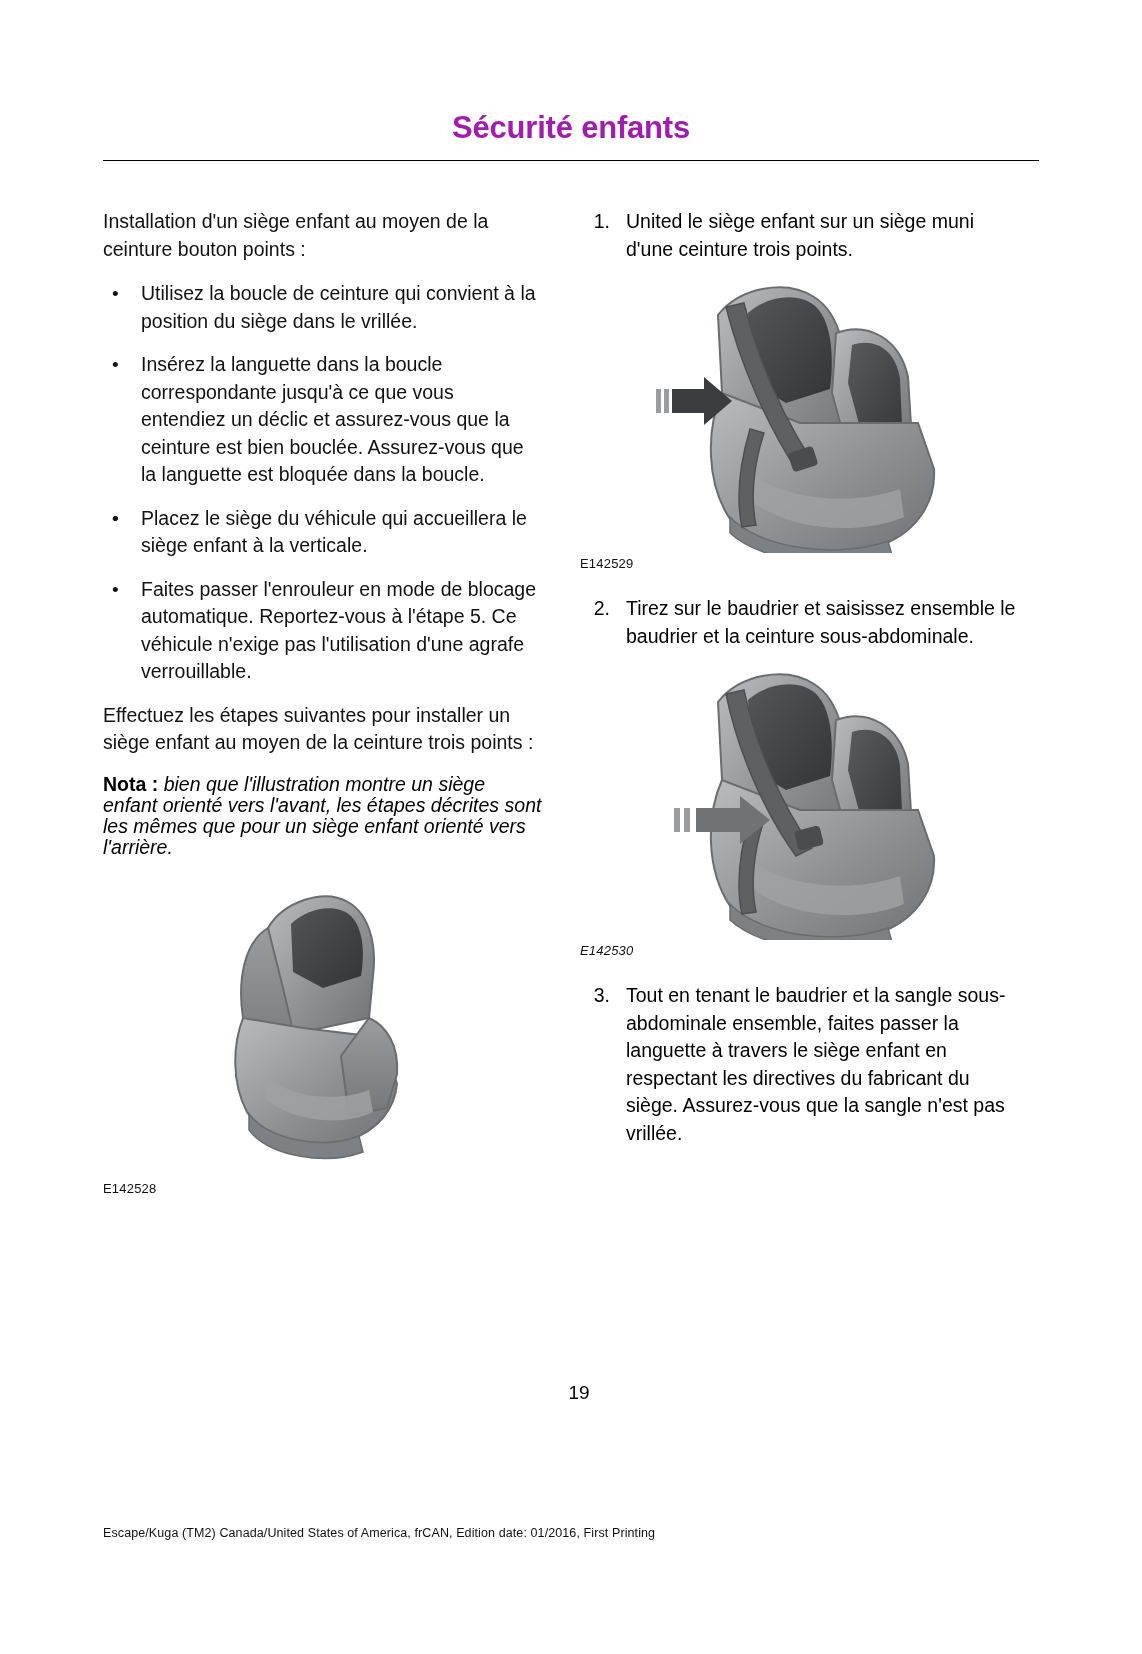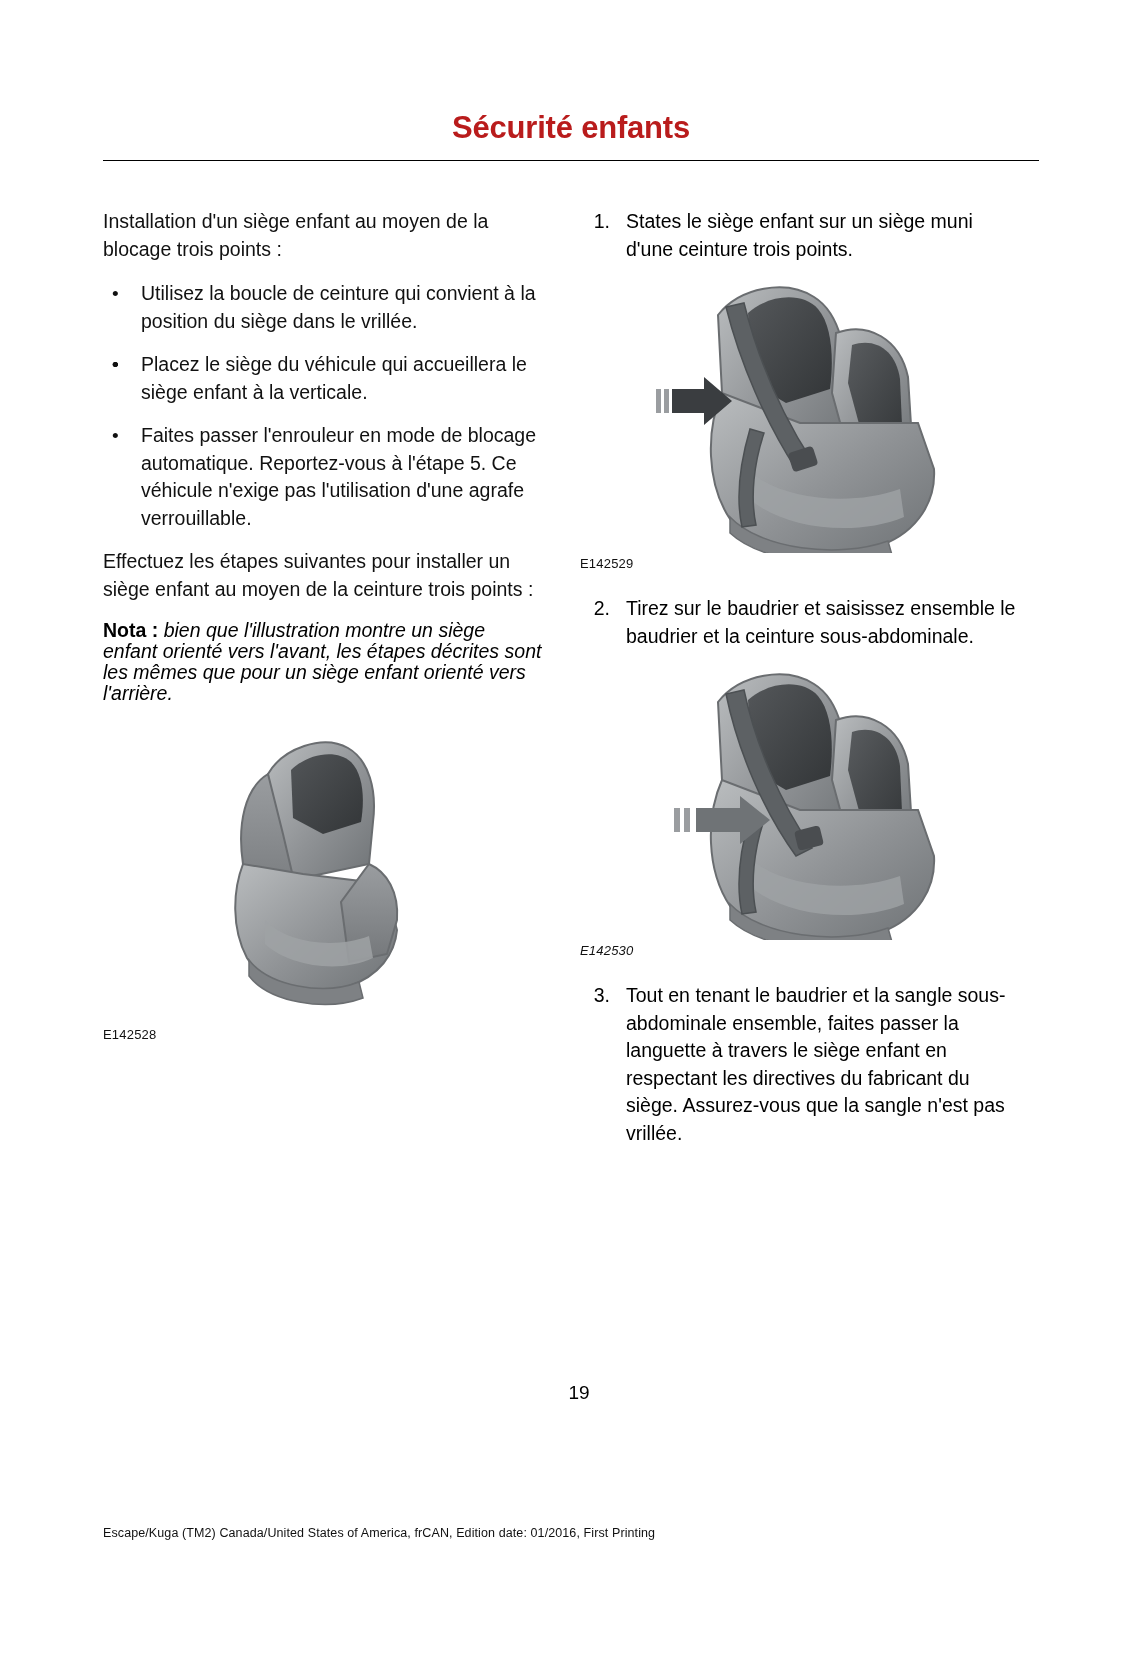--- a/index.html
+++ b/index.html
@@ -27,21 +27,21 @@
     position: absolute;
     left: 103px;
     top: 110px;
     width: 936px;
   }
   .header-title {
     text-align: center;
     font-size: 31px;
     font-weight: bold;
     letter-spacing: -0.2px;
-    color: #b91c1c;
+    color: #a21caf;
     margin: 0;
     padding-bottom: 14px;
   }
   .header-rule {
     border-bottom: 1.5px solid #000;
     width: 100%;
   }
   .columns {
     position: absolute;
     left: 103px;
@@ -157,29 +157,30 @@
 
   <div class="header">
     <div class="header-title">Sécurité enfants</div>
     <div class="header-rule"></div>
   </div>
 
   <div class="columns">
 
     <div class="col col-left">
 
-      <p class="body">Installation d'un siège enfant au moyen de la blocage trois points :</p>
+      <p class="body">Installation d'un siège enfant au moyen de la ceinture bouton points :</p>
 
       <ul class="bullets">
         <li>
           <span class="dot">•</span>
           <span>Utilisez la boucle de ceinture qui convient à la position du siège dans le vrillée.</span>
         </li>
         <li>
           <span class="dot">•</span>
+          <span>Insérez la languette dans la boucle correspondante jusqu'à ce que vous entendiez un déclic et assurez-vous que la ceinture est bien bouclée. Assurez-vous que la languette est bloquée dans la boucle.</span>
         </li>
         <li>
           <span class="dot">•</span>
         </li>
         <li>
           <span class="dot">•</span>
           <span>Placez le siège du véhicule qui accueillera le siège enfant à la verticale.</span>
         </li>
         <li>
           <span class="dot">•</span>
@@ -225,21 +226,21 @@
         <div class="fig-code">E142528</div>
       </div>
 
     </div>
 
     <div class="col col-right">
 
       <ol class="steps">
         <li>
           <span class="num">1.</span>
-          <span>States le siège enfant sur un siège muni d'une ceinture trois points.</span>
+          <span>United le siège enfant sur un siège muni d'une ceinture trois points.</span>
         </li>
       </ol>
 
       <div class="figure" style="height:300px;">
         <svg class="fig-canvas" width="400" height="280" viewBox="0 0 400 280">
           <defs>
             <linearGradient id="g2a" x1="0" y1="0" x2="1" y2="1">
               <stop offset="0%" stop-color="#babdbf"></stop>
               <stop offset="55%" stop-color="#8f9295"></stop>
               <stop offset="100%" stop-color="#6f7376"></stop>

